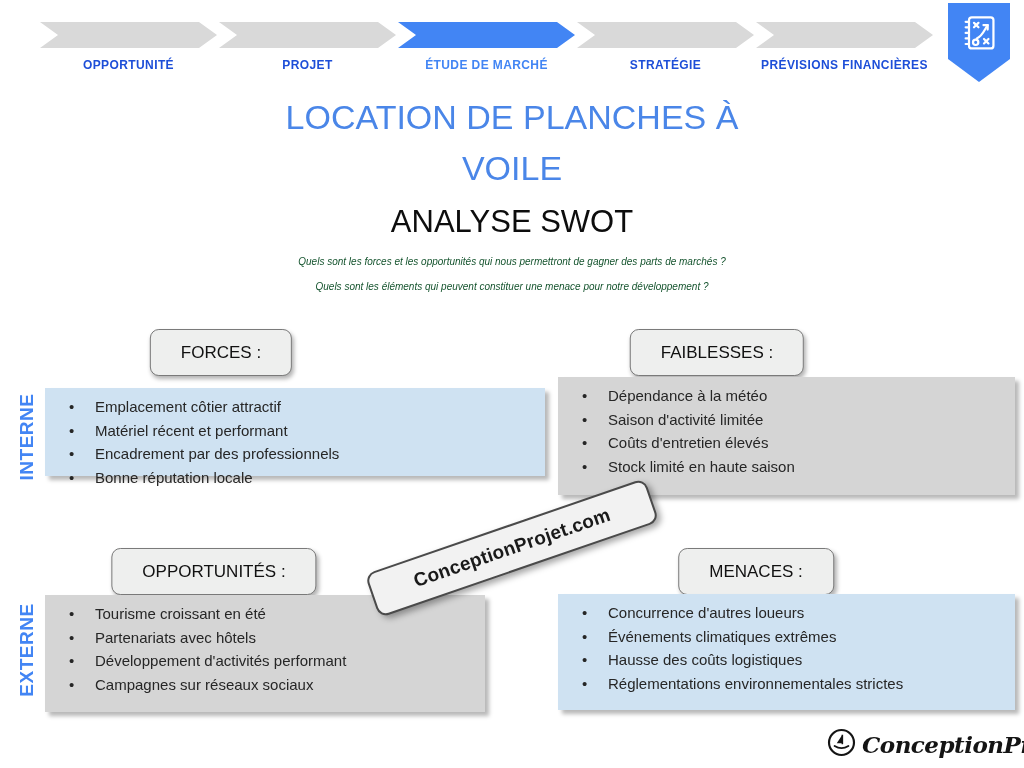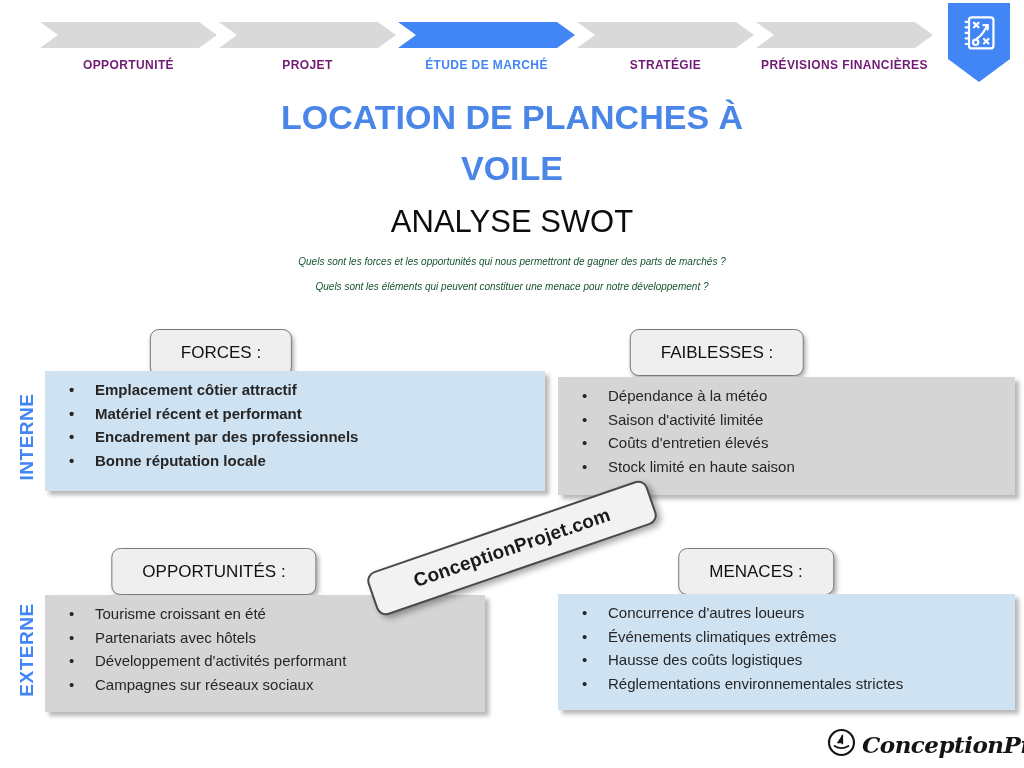--- a/index.html
+++ b/index.html
@@ -8,39 +8,39 @@
     font-family:"Liberation Sans","DejaVu Sans",sans-serif;
   }
   
   .steps{position:absolute;left:40px;top:22px;display:flex;}
   .step{width:177px;margin-right:2px;text-align:center;}
   .arrow{
     height:26px;background:#d9d9d9;
     clip-path:polygon(0 0,calc(100% - 18px) 0,100% 50%,calc(100% - 18px) 100%,0 100%,18px 50%);
   }
   .step.active .arrow{background:#4285f4;}
-  .step-label{margin-top:10px;font-size:12px;font-weight:700;color:#701a75;letter-spacing:.4px;}
+  .step-label{margin-top:10px;font-size:12px;font-weight:700;color:#1d4ed8;letter-spacing:.4px;}
   .step.active .step-label{color:#4285f4;}
   
   .bookmark{
     position:absolute;left:948px;top:3px;width:62px;height:79px;background:#4285f4;
     clip-path:polygon(0 0,100% 0,100% 71%,50% 100%,0 71%);
     display:flex;justify-content:center;align-items:flex-start;padding-top:9px;box-sizing:border-box;
   }
   
   .title-block{position:absolute;top:92px;left:0;width:100%;text-align:center;}
-  .title-line{color:#4a86e8;font-size:34px;font-weight:700;line-height:51px;}
+  .title-line{color:#4a86e8;font-size:34px;font-weight:400;line-height:51px;}
   .subtitle{color:#0d0d0d;font-size:31px;font-weight:400;margin-top:10px;}
   .questions{position:absolute;top:256px;left:0;width:100%;text-align:center;}
   .question{font-style:italic;font-size:10px;color:#14532d;margin-bottom:14px;}
   
   .qbox{position:absolute;box-shadow:4px 4px 4px rgba(0,0,0,.28);}
   .blue-fill{background:#cfe2f2;}
   .gray-fill{background:#d5d5d5;}
-  .box-forces{left:45px;top:371px;width:500px;height:120px;font-weight:bold;}
+  .box-forces{left:45px;top:388px;width:500px;height:88px;}
   .box-faiblesses{left:558px;top:377px;width:457px;height:118px;}
   .box-opportunites{left:45px;top:595px;width:440px;height:117px;}
   .box-menaces{left:558px;top:594px;width:457px;height:116px;}
   .qbox ul{list-style:none;margin:0;padding:7px 8px 0 0;}
   .qbox li{position:relative;padding-left:50px;line-height:23.6px;font-size:15px;color:#262626;}
   .qbox li::before{content:"\2022";position:absolute;left:24px;color:#262626;}
   .hdr{
     position:absolute;transform:translateX(-50%);height:45px;line-height:45px;
     background:#eeefee;border:1.6px solid #7a7a7a;border-radius:9px;padding:0 30px;
     font-size:17px;font-weight:400;color:#111;box-shadow:2px 3px 4px rgba(0,0,0,.3);white-space:nowrap;

